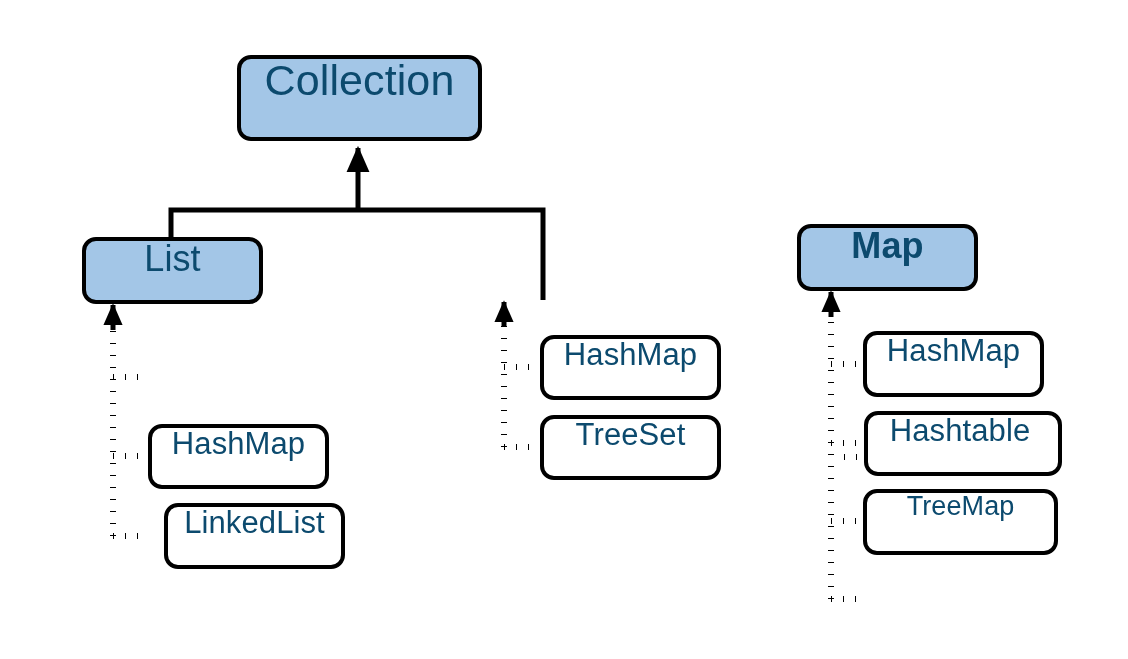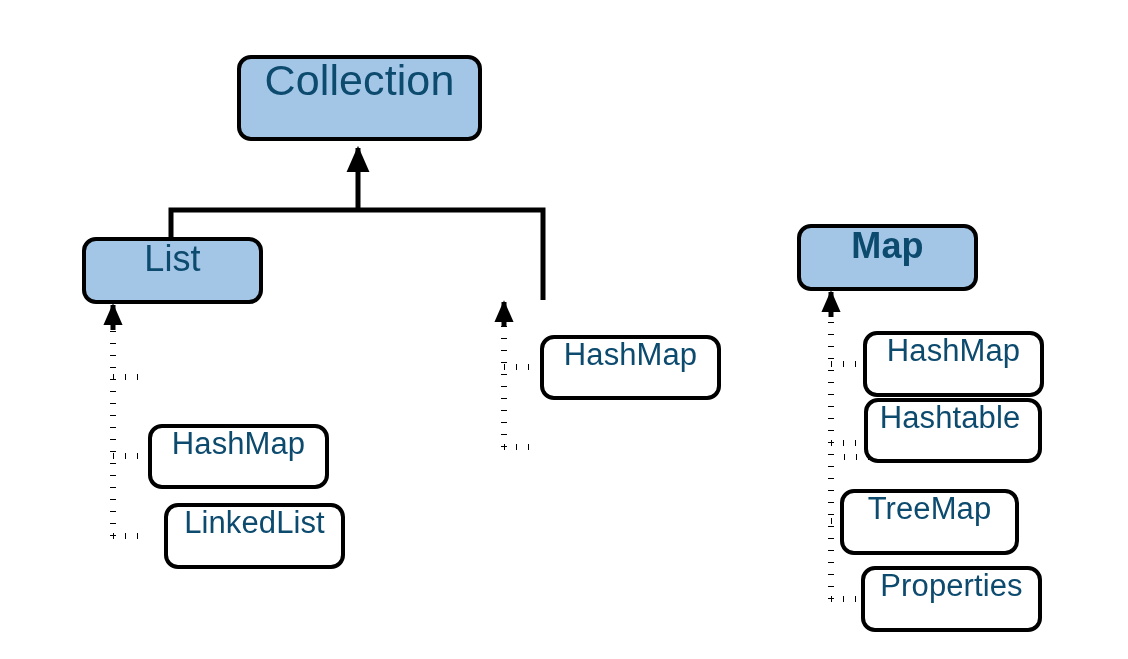--- a/index.html
+++ b/index.html
@@ -123,30 +123,30 @@
   </div>
 
   <div class="node leaf" style="left:164px; top:503px; width:181px; height:66px; font-size:31px;">
     <span class="lbl">LinkedList</span>
   </div>
 
   <div class="node leaf" style="left:540px; top:335px; width:181px; height:65px; font-size:31px;">
     <span class="lbl">HashMap</span>
   </div>
 
+  <div class="node leaf" style="left:540px; top:415px; width:181px; height:65px; font-size:31px;">
+    <span class="lbl">TreeSet</span>
+  </div>
 
   <div class="node leaf" style="left:863px; top:331px; width:181px; height:66px; font-size:31px;">
     <span class="lbl">HashMap</span>
   </div>
 
-  <div class="node leaf" style="left:864px; top:398px; width:178px; height:65px; font-size:31px;">
+  <div class="node leaf" style="left:864px; top:411px; width:198px; height:65px; font-size:31px;">
     <span class="lbl" style="margin-left:-6px;">Hashtable</span>
   </div>
 
-  <div class="node leaf" style="left:840px; top:489px; width:179px; height:66px; font-size:31px;">
+  <div class="node leaf" style="left:863px; top:489px; width:195px; height:66px; font-size:27px;">
     <span class="lbl">TreeMap</span>
   </div>
 
-  <div class="node leaf" style="left:861px; top:566px; width:181px; height:66px; font-size:31px;">
-    <span class="lbl">Properties</span>
-  </div>
 
 </div>
 
 </body></html>

